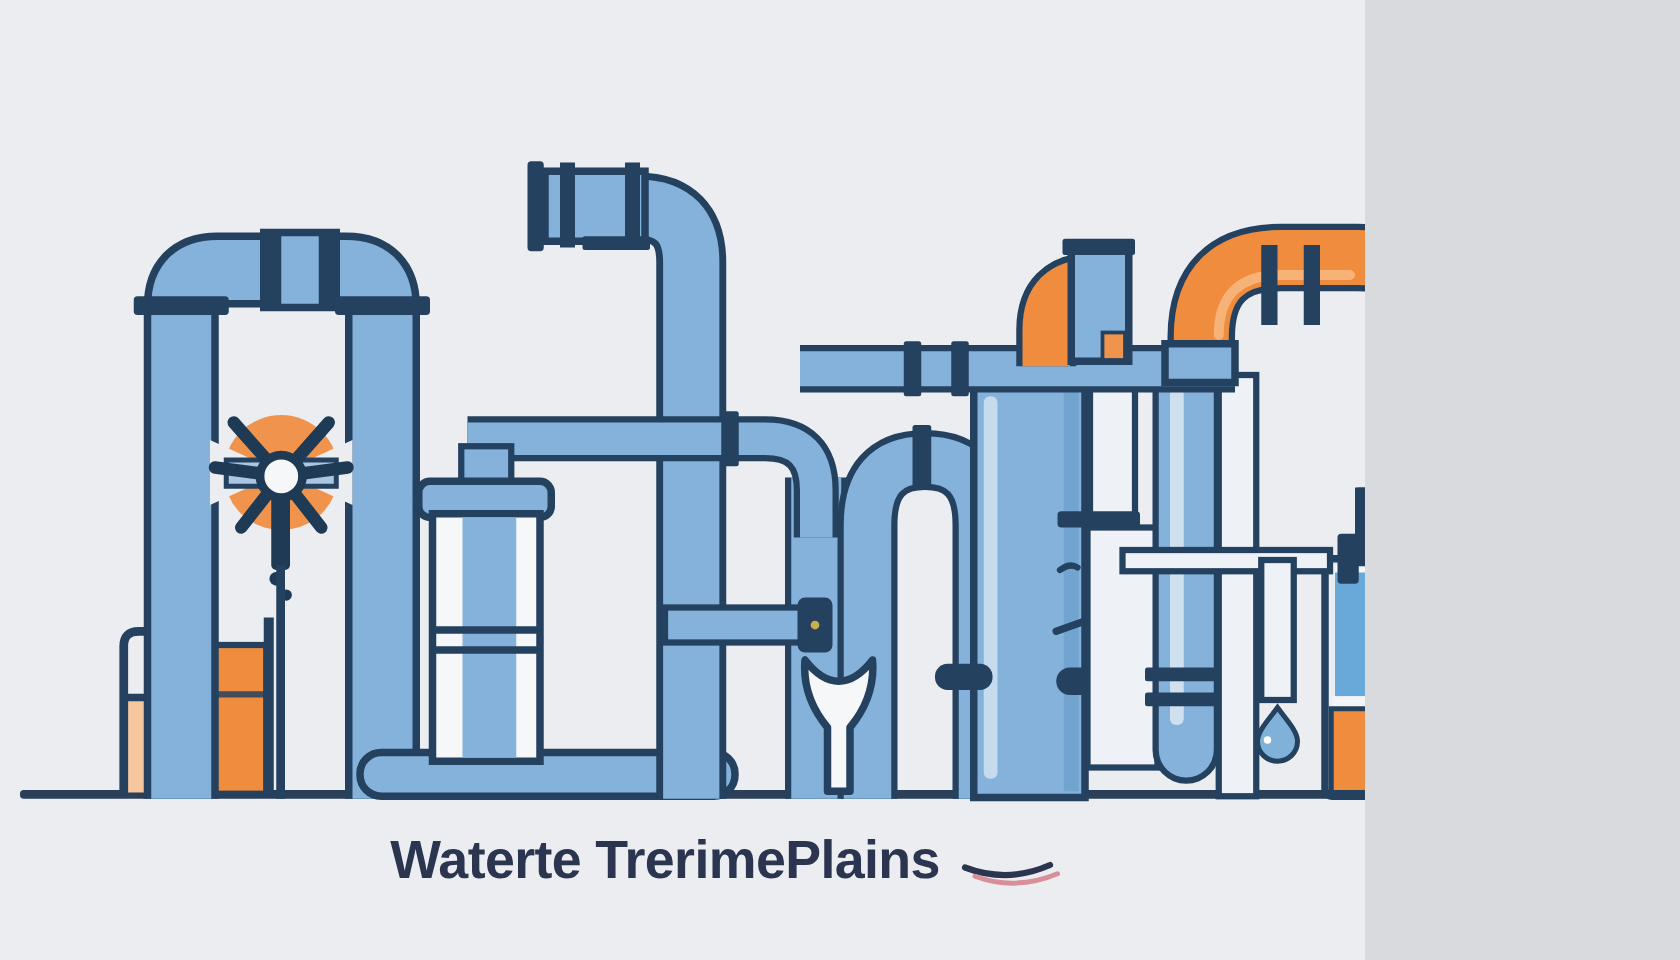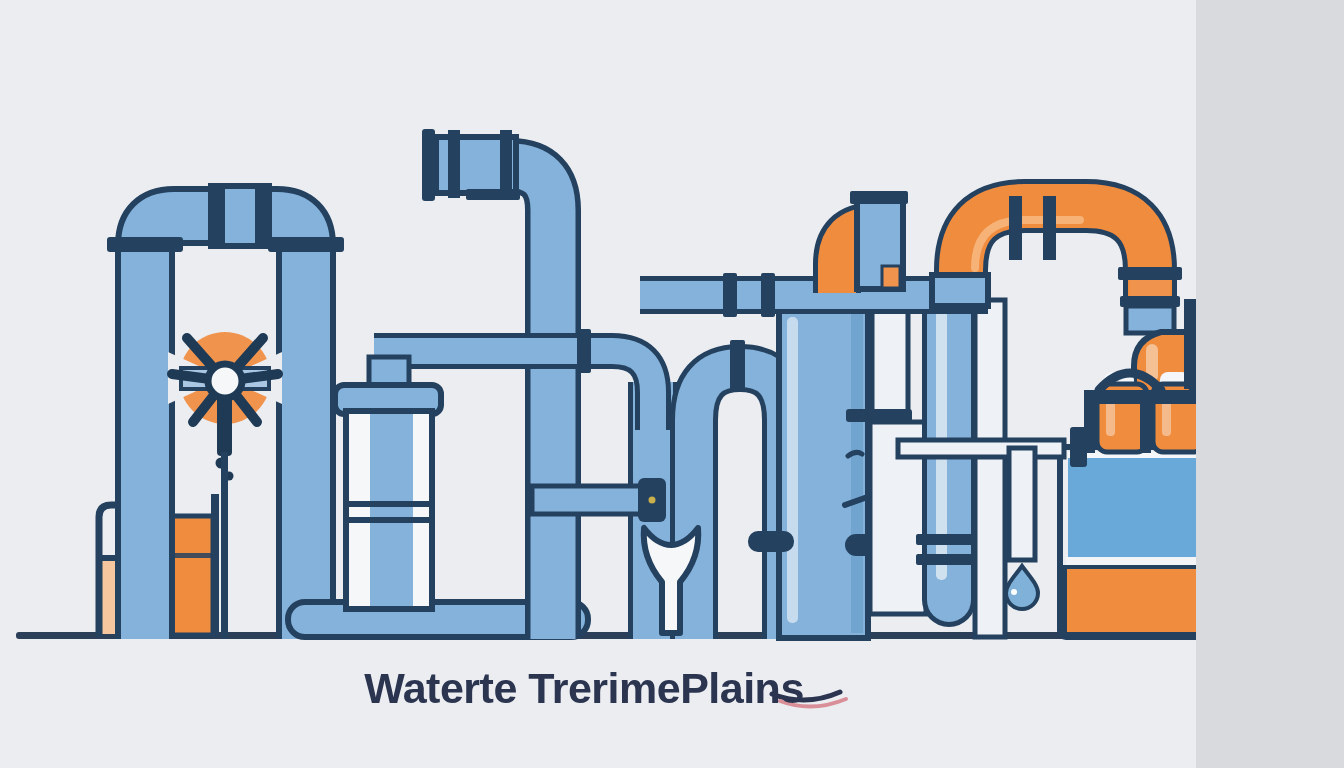--- a/index.html
+++ b/index.html
@@ -1,17 +1,17 @@
 <!DOCTYPE html>
 <html><head>
 <meta charset="utf-8">
 <style>
   html,body{margin:0;padding:0;background:#d8dade;}
   .stage{
-    position:relative;width:1196px;height:768px;overflow:hidden;
+    position:relative;width:1092px;height:768px;overflow:hidden;
     background:#ebedf1;font-family:"Liberation Sans", sans-serif;
   }
   .stage svg{position:absolute;inset:0;display:block;}
   .caption{
     position:absolute;top:664px;left:0;width:100%;
     text-align:center;transform:translateX(-14px);
     font-size:43px;font-weight:bold;color:#2b3550;letter-spacing:-0.5px;
     white-space:pre;
   }
 </style>

